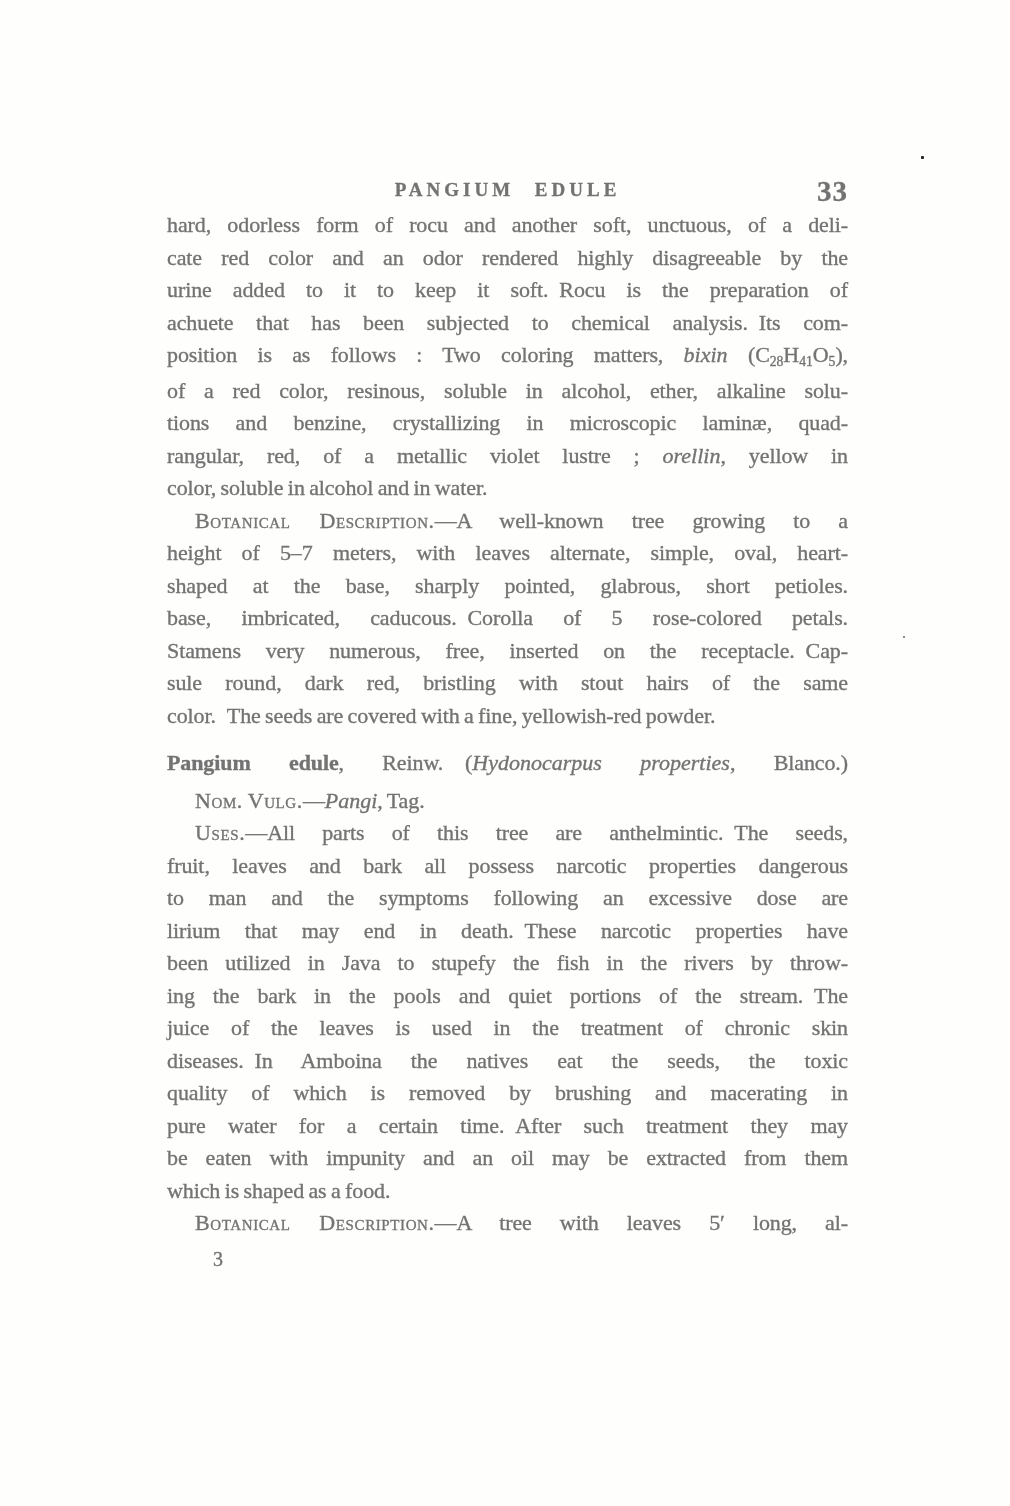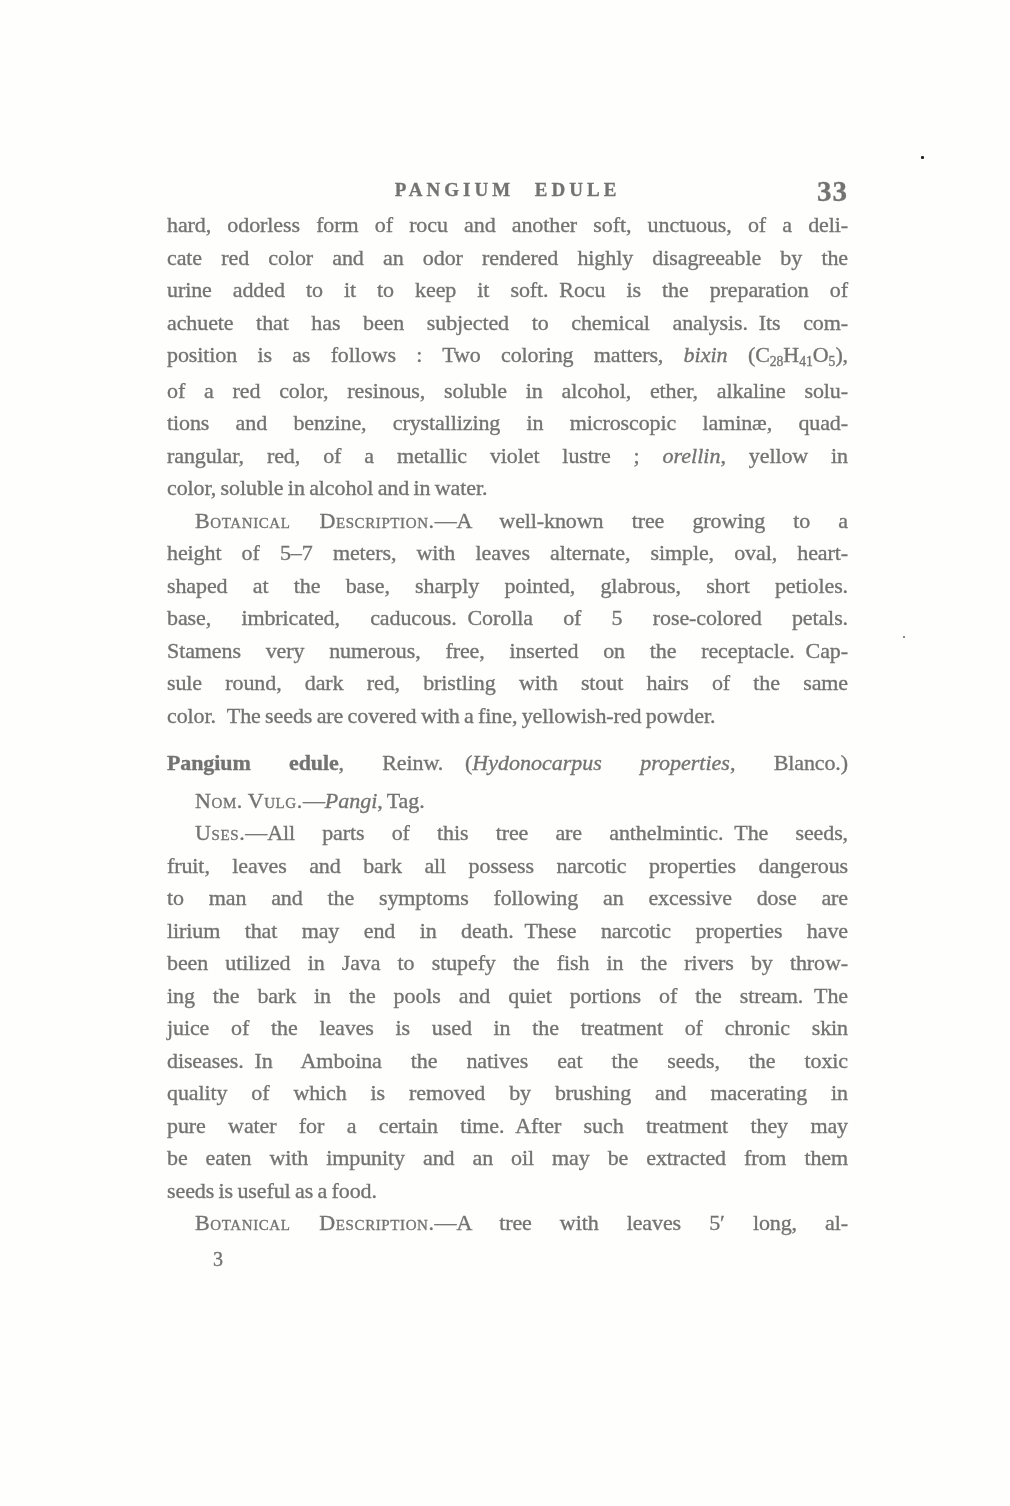--- a/index.html
+++ b/index.html
@@ -134,21 +134,21 @@
         <div class="line">fruit, leaves and bark all possess narcotic properties dangerous</div>
         <div class="line">to man and the symptoms following an excessive dose are</div>
         <div class="line">lirium that may end in death. These narcotic properties have</div>
         <div class="line">been utilized in Java to stupefy the fish in the rivers by throw-</div>
         <div class="line">ing the bark in the pools and quiet portions of the stream. The</div>
         <div class="line">juice of the leaves is used in the treatment of chronic skin</div>
         <div class="line">diseases. In Amboina the natives eat the seeds, the toxic</div>
         <div class="line">quality of which is removed by brushing and macerating in</div>
         <div class="line">pure water for a certain time. After such treatment they may</div>
         <div class="line">be eaten with impunity and an oil may be extracted from them</div>
-        <div class="line last">seeds is useful as a food.</div>
+        <div class="line last">which is shaped as a food.</div>
       </div>
       <div class="para botanical-description-2 indent">
         <div class="line"><span class="sc">Botanical Description.</span>—A tree with leaves 5′ long, al-</div>
       </div>
       <div class="sig-mark">3</div>
   </div>
 
   <div class="speck speck-1"></div>
   <div class="speck speck-2"></div>
 </div>

